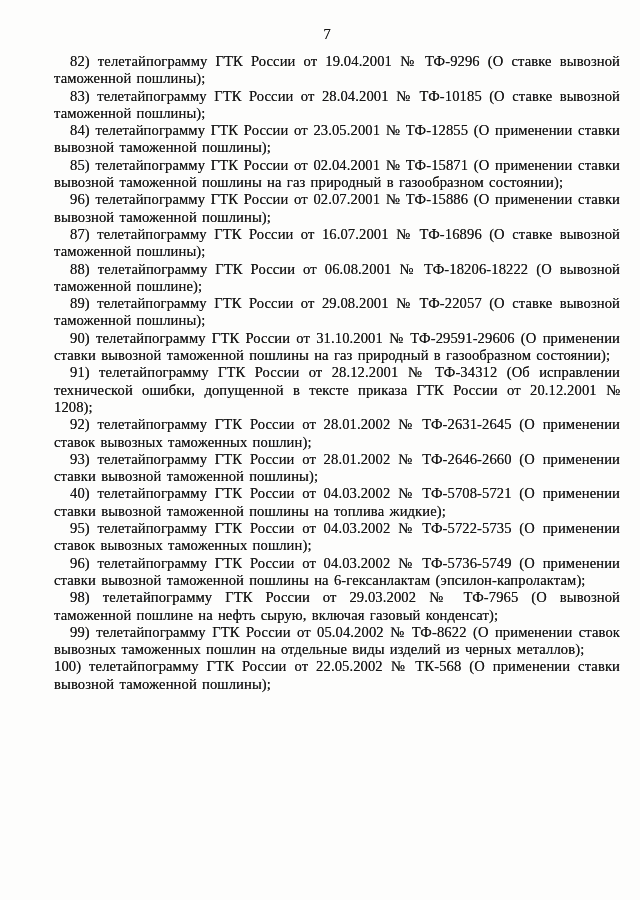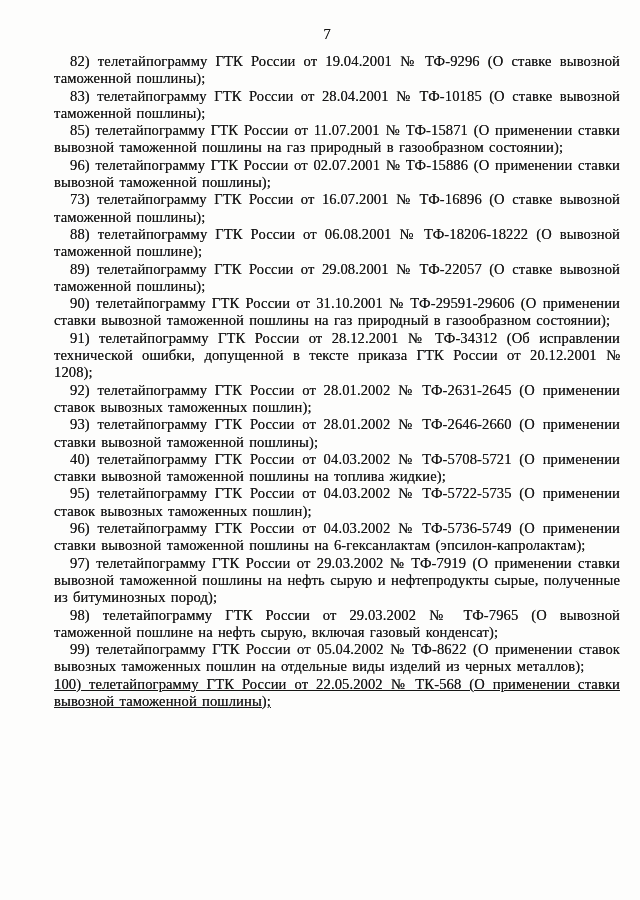--- a/index.html
+++ b/index.html
@@ -35,63 +35,62 @@
     margin: 0;
     font-size: 14.6px;
     line-height: 17.3px;
     text-align: justify;
     text-indent: 16px;
     word-spacing: 1.5px;
     letter-spacing: 0.1px;
   }
   .item:last-child {
     text-indent: 0;
-    text-decoration: underline;
   }
   .item .num {
     white-space: nowrap;
   }
 </style>
 </head>
 <body>
 
 <div class="page">
   <div class="page-number">7</div>
 
   <div class="doc-body">
   <p class="item"><span class="num">82)</span> <span class="txt">телетайпограмму ГТК России от 19.04.2001 № ТФ-9296 (О ставке вывозной таможенной пошлины);</span></p>
 
   <p class="item"><span class="num">83)</span> <span class="txt">телетайпограмму ГТК России от 28.04.2001 № ТФ-10185 (О ставке вывозной таможенной пошлины);</span></p>
 
+  <p class="item"><span class="num">84)</span> <span class="txt">телетайпограмму ГТК России от 23.05.2001 № ТФ-12855 (О применении ставки вывозной таможенной пошлины);</span></p>
 
-  <p class="item"><span class="num">85)</span> <span class="txt">телетайпограмму ГТК России от 11.07.2001 № ТФ-15871 (О применении ставки вывозной таможенной пошлины на газ природный в газообразном состоянии);</span></p>
+  <p class="item"><span class="num">85)</span> <span class="txt">телетайпограмму ГТК России от 02.04.2001 № ТФ-15871 (О применении ставки вывозной таможенной пошлины на газ природный в газообразном состоянии);</span></p>
 
   <p class="item"><span class="num">96)</span> <span class="txt">телетайпограмму ГТК России от 02.07.2001 № ТФ-15886 (О применении ставки вывозной таможенной пошлины);</span></p>
 
-  <p class="item"><span class="num">73)</span> <span class="txt">телетайпограмму ГТК России от 16.07.2001 № ТФ-16896 (О ставке вывозной таможенной пошлины);</span></p>
+  <p class="item"><span class="num">87)</span> <span class="txt">телетайпограмму ГТК России от 16.07.2001 № ТФ-16896 (О ставке вывозной таможенной пошлины);</span></p>
 
   <p class="item"><span class="num">88)</span> <span class="txt">телетайпограмму ГТК России от 06.08.2001 № ТФ-18206-18222 (О вывозной таможенной пошлине);</span></p>
 
   <p class="item"><span class="num">89)</span> <span class="txt">телетайпограмму ГТК России от 29.08.2001 № ТФ-22057 (О ставке вывозной таможенной пошлины);</span></p>
 
   <p class="item"><span class="num">90)</span> <span class="txt">телетайпограмму ГТК России от 31.10.2001 № ТФ-29591-29606 (О применении ставки вывозной таможенной пошлины на газ природный в газообразном состоянии);</span></p>
 
   <p class="item"><span class="num">91)</span> <span class="txt">телетайпограмму ГТК России от 28.12.2001 № ТФ-34312 (Об исправлении технической ошибки, допущенной в тексте приказа ГТК России от 20.12.2001 № 1208);</span></p>
 
   <p class="item"><span class="num">92)</span> <span class="txt">телетайпограмму ГТК  России от 28.01.2002 № ТФ-2631-2645 (О применении ставок вывозных таможенных пошлин);</span></p>
 
   <p class="item"><span class="num">93)</span> <span class="txt">телетайпограмму ГТК России от 28.01.2002 № ТФ-2646-2660 (О применении ставки вывозной таможенной пошлины);</span></p>
 
   <p class="item"><span class="num">40)</span> <span class="txt">телетайпограмму ГТК России от 04.03.2002 № ТФ-5708-5721 (О применении ставки вывозной таможенной пошлины на топлива жидкие);</span></p>
 
   <p class="item"><span class="num">95)</span> <span class="txt">телетайпограмму ГТК России от 04.03.2002 № ТФ-5722-5735 (О применении ставок вывозных таможенных пошлин);</span></p>
 
   <p class="item"><span class="num">96)</span> <span class="txt">телетайпограмму ГТК России от 04.03.2002 № ТФ-5736-5749 (О применении ставки вывозной таможенной пошлины на 6-гексанлактам (эпсилон-капролактам);</span></p>
 
-  <p class="item"><span class="num">97)</span> <span class="txt">телетайпограмму ГТК России от 29.03.2002 № ТФ-7919 (О применении ставки вывозной таможенной пошлины на нефть сырую и нефтепродукты сырые, полученные из битуминозных пород);</span></p>
 
   <p class="item"><span class="num">98)</span> <span class="txt">телетайпограмму ГТК России от 29.03.2002 № ТФ-7965 (О вывозной таможенной пошлине на нефть сырую, включая газовый конденсат);</span></p>
 
   <p class="item"><span class="num">99)</span> <span class="txt">телетайпограмму ГТК России от 05.04.2002 № ТФ-8622 (О применении ставок вывозных таможенных пошлин на отдельные виды изделий из черных металлов);</span></p>
 
   <p class="item"><span class="num">100)</span> <span class="txt">телетайпограмму ГТК России от 22.05.2002 № ТК-568 (О применении ставки вывозной таможенной пошлины);</span></p>
 </div>
 </div>
 
 </body></html>

